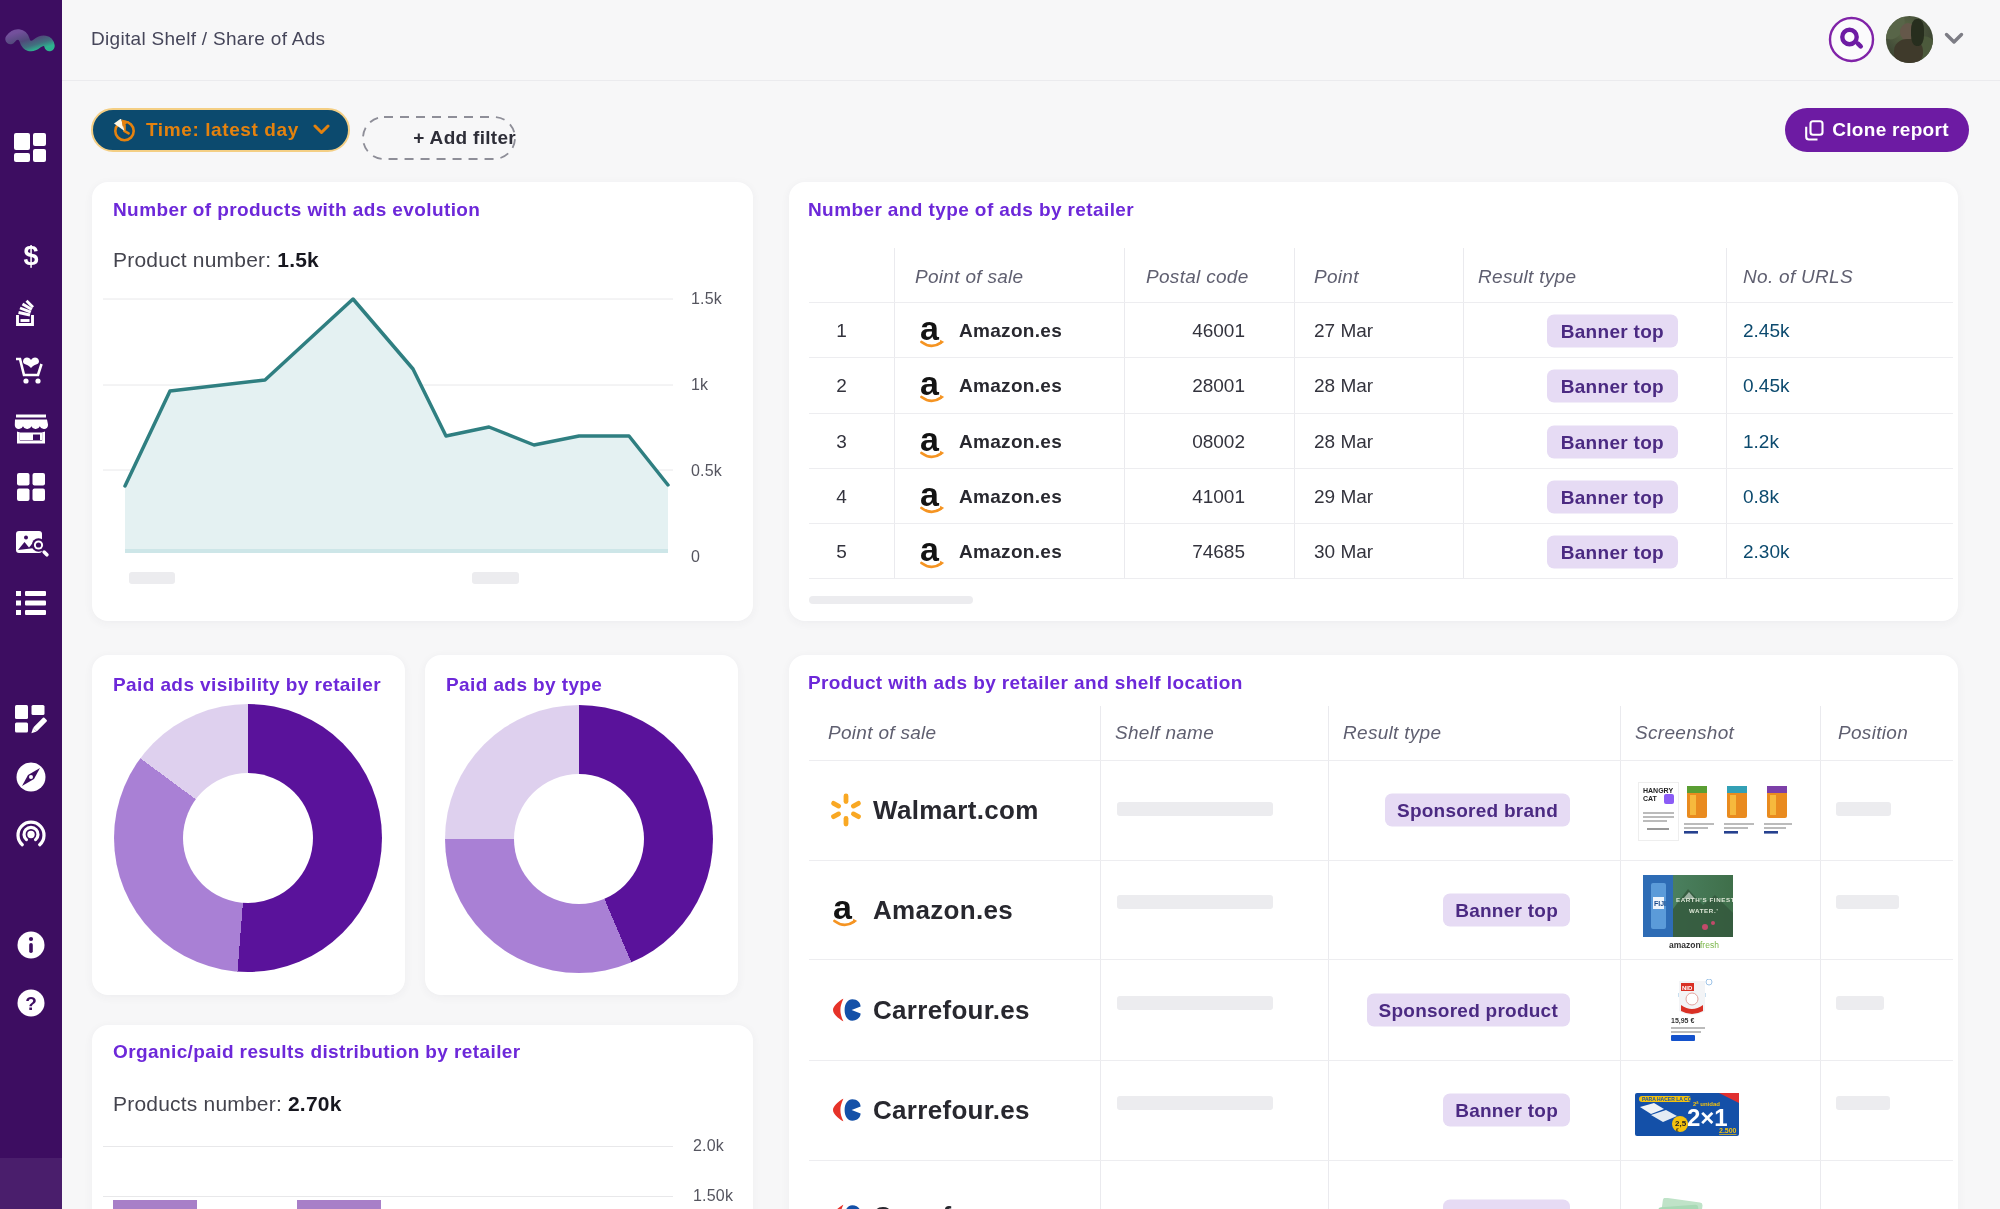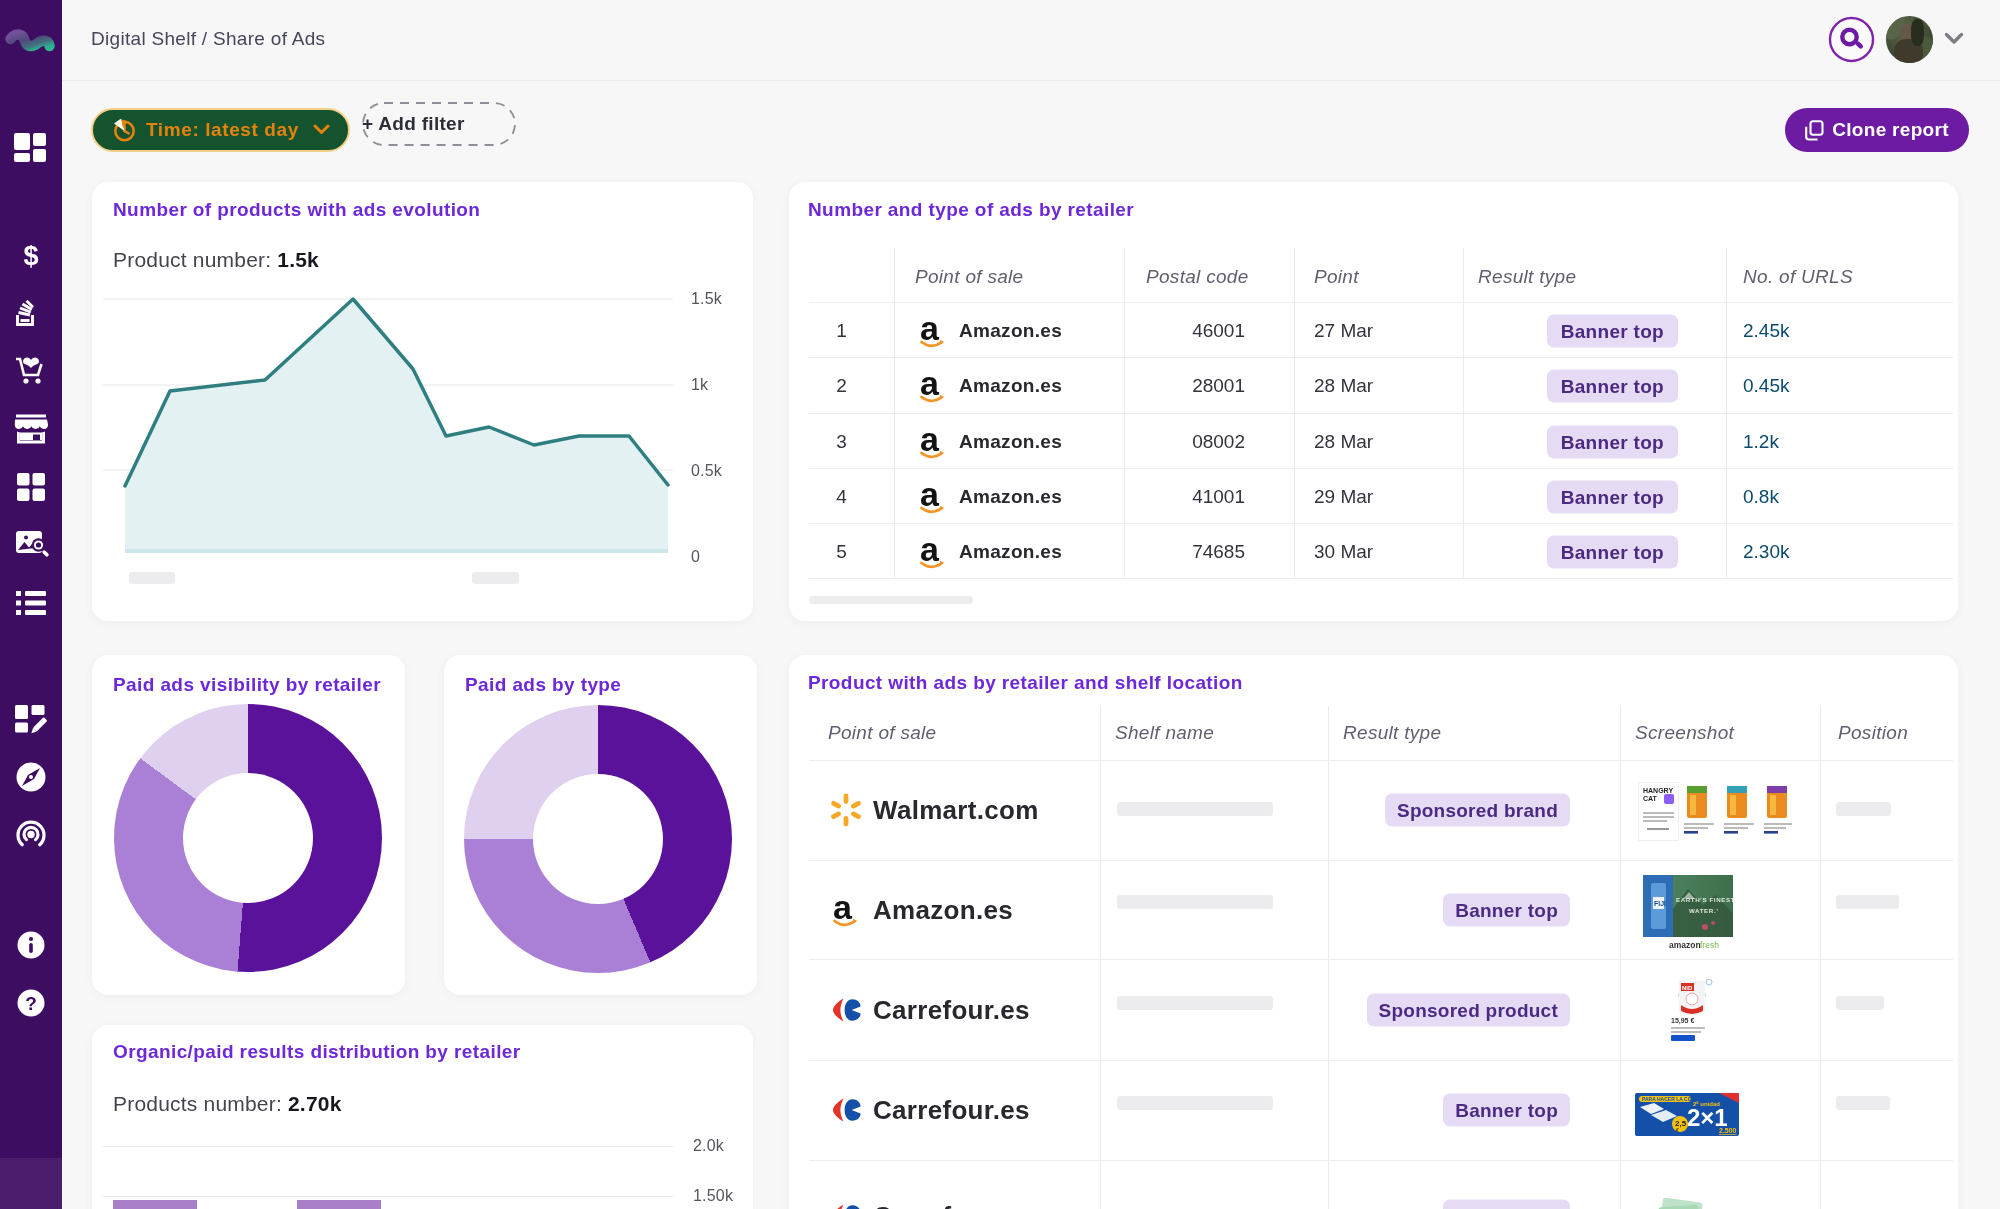--- a/index.html
+++ b/index.html
@@ -179,35 +179,35 @@
     <div style="position:absolute;left:30px;top:20px;width:22px;height:30px;border-radius:50%;background:#4c5a3c;transform:rotate(-20deg);"></div>
     <div style="position:absolute;left:14px;top:7px;width:16px;height:18px;border-radius:50%;background:#65584a;"></div>
     <div style="position:absolute;left:8px;top:23px;width:29px;height:26px;border-radius:45%;background:#3f3a2b;"></div>
     <div style="position:absolute;left:25px;top:3px;width:13px;height:27px;border-radius:40%;background:#272e1e;"></div>
   </div>
   <svg style="position:absolute;left:1882px;top:32px;" width="20" height="14" viewBox="0 0 20 14">
       <path d="M2.5 2.5 L10 10 L17.5 2.5" stroke="#7d7d85" stroke-width="3.4" fill="none" stroke-linecap="round" stroke-linejoin="round"></path>
     </svg>
 </div>
 
-<div id="pill-time" style="position:absolute;left:91px;top:108px;height:44px;border-radius:22px;background:#14532d;border:2px solid #f4cf85;display:flex;align-items:center;padding:0 18px 0 20px;">
+<div id="pill-time" style="position:absolute;left:91px;top:108px;height:44px;border-radius:22px;background:#0c4a6e;border:2px solid #f4cf85;display:flex;align-items:center;padding:0 18px 0 20px;">
   <svg width="23" height="23" viewBox="0 0 23 23">
       <g stroke="#e5820e" fill="none" stroke-width="2.6" stroke-linecap="round">
         <circle cx="11.5" cy="12" r="9.2"></circle>
         <path d="M11.5 6.3 v5.7 l4.1 2.4"></path>
       </g>
       <path d="M11.5 12 L1 4.5 L8 -0.5 Z" fill="#fdf7e6"></path>
       <path d="M8.6 0.6 L16 2.6 L9.6 7.4 Z" fill="#e5820e"></path>
     </svg>
   <span style="font-size:19px;font-weight:bold;color:#e5820e;letter-spacing:.6px;margin-left:10px;">Time: latest day</span>
   <svg width="17" height="12" viewBox="0 0 17 12" style="margin-left:14px;">
       <path d="M2 2 L8.5 8.5 L15 2" stroke="#e5820e" stroke-width="3" fill="none" stroke-linecap="round" stroke-linejoin="round"></path>
     </svg>
 </div>
-<div id="pill-add" style="position:absolute;left:362px;top:102px;width:154px;height:44px;display:flex;align-items:center;justify-content:flex-start;">
+<div id="pill-add" style="position:absolute;left:362px;top:116px;width:154px;height:44px;display:flex;align-items:center;justify-content:flex-end;">
     <svg style="position:absolute;left:0;top:0;" width="154" height="44">
       <rect x="1" y="1" width="152" height="42" rx="21" fill="none" stroke="#8e8e98" stroke-width="1.8" stroke-dasharray="9 7"></rect>
     </svg>
   <span style="font-size:19px;font-weight:bold;color:#2e2e38;letter-spacing:.3px;">+ Add filter</span>
 </div>
 <div id="btn-clone" style="position:absolute;left:1785px;top:108px;width:184px;height:44px;border-radius:22px;background:#6d1ba3;display:flex;align-items:center;justify-content:center;">
   <svg width="19" height="21" viewBox="0 0 19 21">
       <g fill="none" stroke="#fff" stroke-width="2.1">
         <rect x="5.5" y="1.2" width="12" height="13.5" rx="2.5"></rect>
         <path d="M12.5 19.5 h-8.5 a2.8 2.8 0 0 1 -2.8 -2.8 v-10"></path>
@@ -311,21 +311,21 @@
     </div>
   <div class="ph" style="left:20px;top:414px;width:164px;height:8px;border-radius:4px;"></div>
 </div>
 
 <div class="card" id="card3" style="left:92px;top:655px;width:313px;height:340px;">
   <div class="ctitle" style="left:21px;top:19px;">Paid ads visibility by retailer</div>
   <div style="position:absolute;left:22px;top:49px;width:268px;height:268px;border-radius:50%;background:conic-gradient(#5a129b 0deg 184.5deg,#a980d5 184.5deg 306.5deg,#ded0ee 306.5deg 360deg);"></div>
   <div style="position:absolute;left:91px;top:118px;width:130px;height:130px;border-radius:50%;background:#fff;"></div>
 </div>
 
-<div class="card" id="card4" style="left:444px;top:655px;width:313px;height:340px;text-decoration:underline;">
+<div class="card" id="card4" style="left:425px;top:655px;width:313px;height:340px;text-decoration:underline;">
   <div class="ctitle" style="left:21px;top:19px;">Paid ads by type</div>
   <div style="position:absolute;left:20px;top:50px;width:268px;height:268px;border-radius:50%;background:conic-gradient(#5a129b 0deg 157deg,#a980d5 157deg 270deg,#ded0ee 270deg 360deg);"></div>
   <div style="position:absolute;left:89px;top:119px;width:130px;height:130px;border-radius:50%;background:#fff;"></div>
 </div>
 
 <div class="card" id="card5" style="left:789px;top:655px;width:1169px;height:620px;">
   <div class="ctitle" style="left:19px;top:17px;">Product with ads by retailer and shelf location</div>
   <div class="vline" style="left:311px;top:51px;height:569px;"></div>
   <div class="vline" style="left:539px;top:51px;height:569px;"></div>
   <div class="vline" style="left:831px;top:51px;height:569px;"></div>

